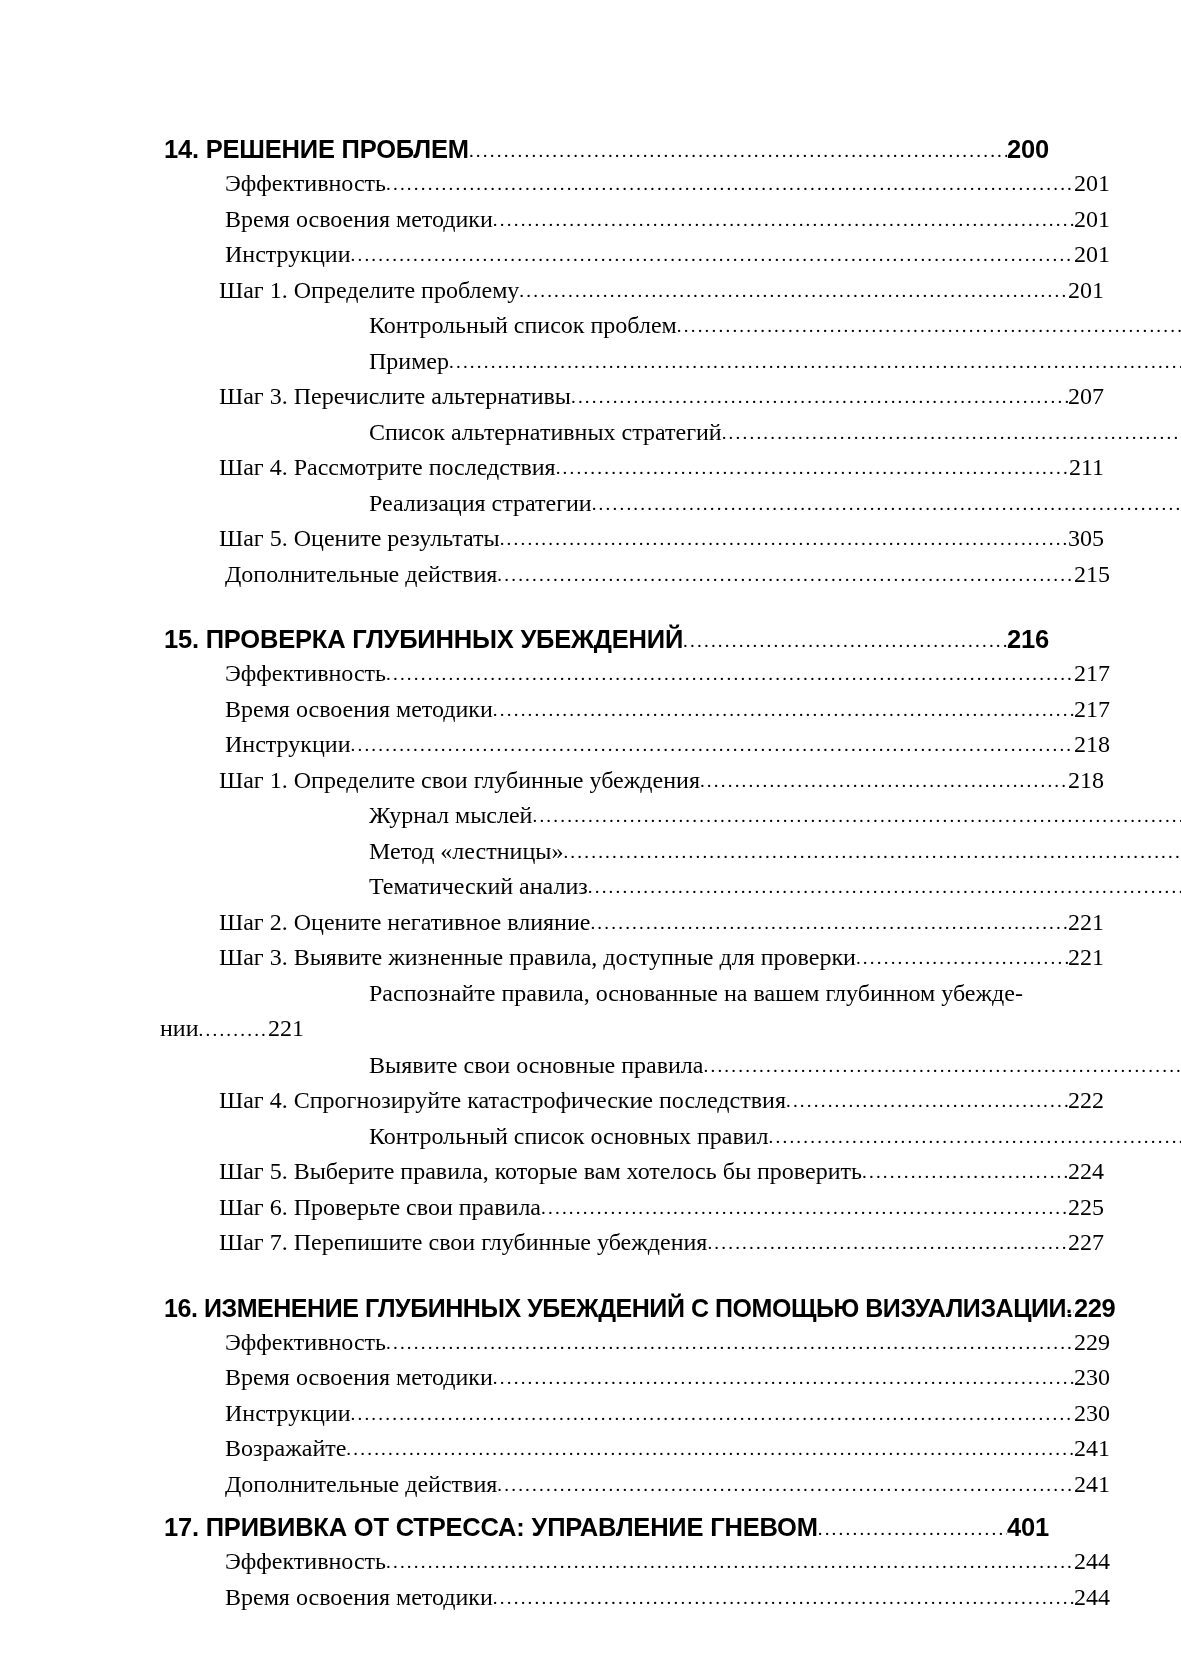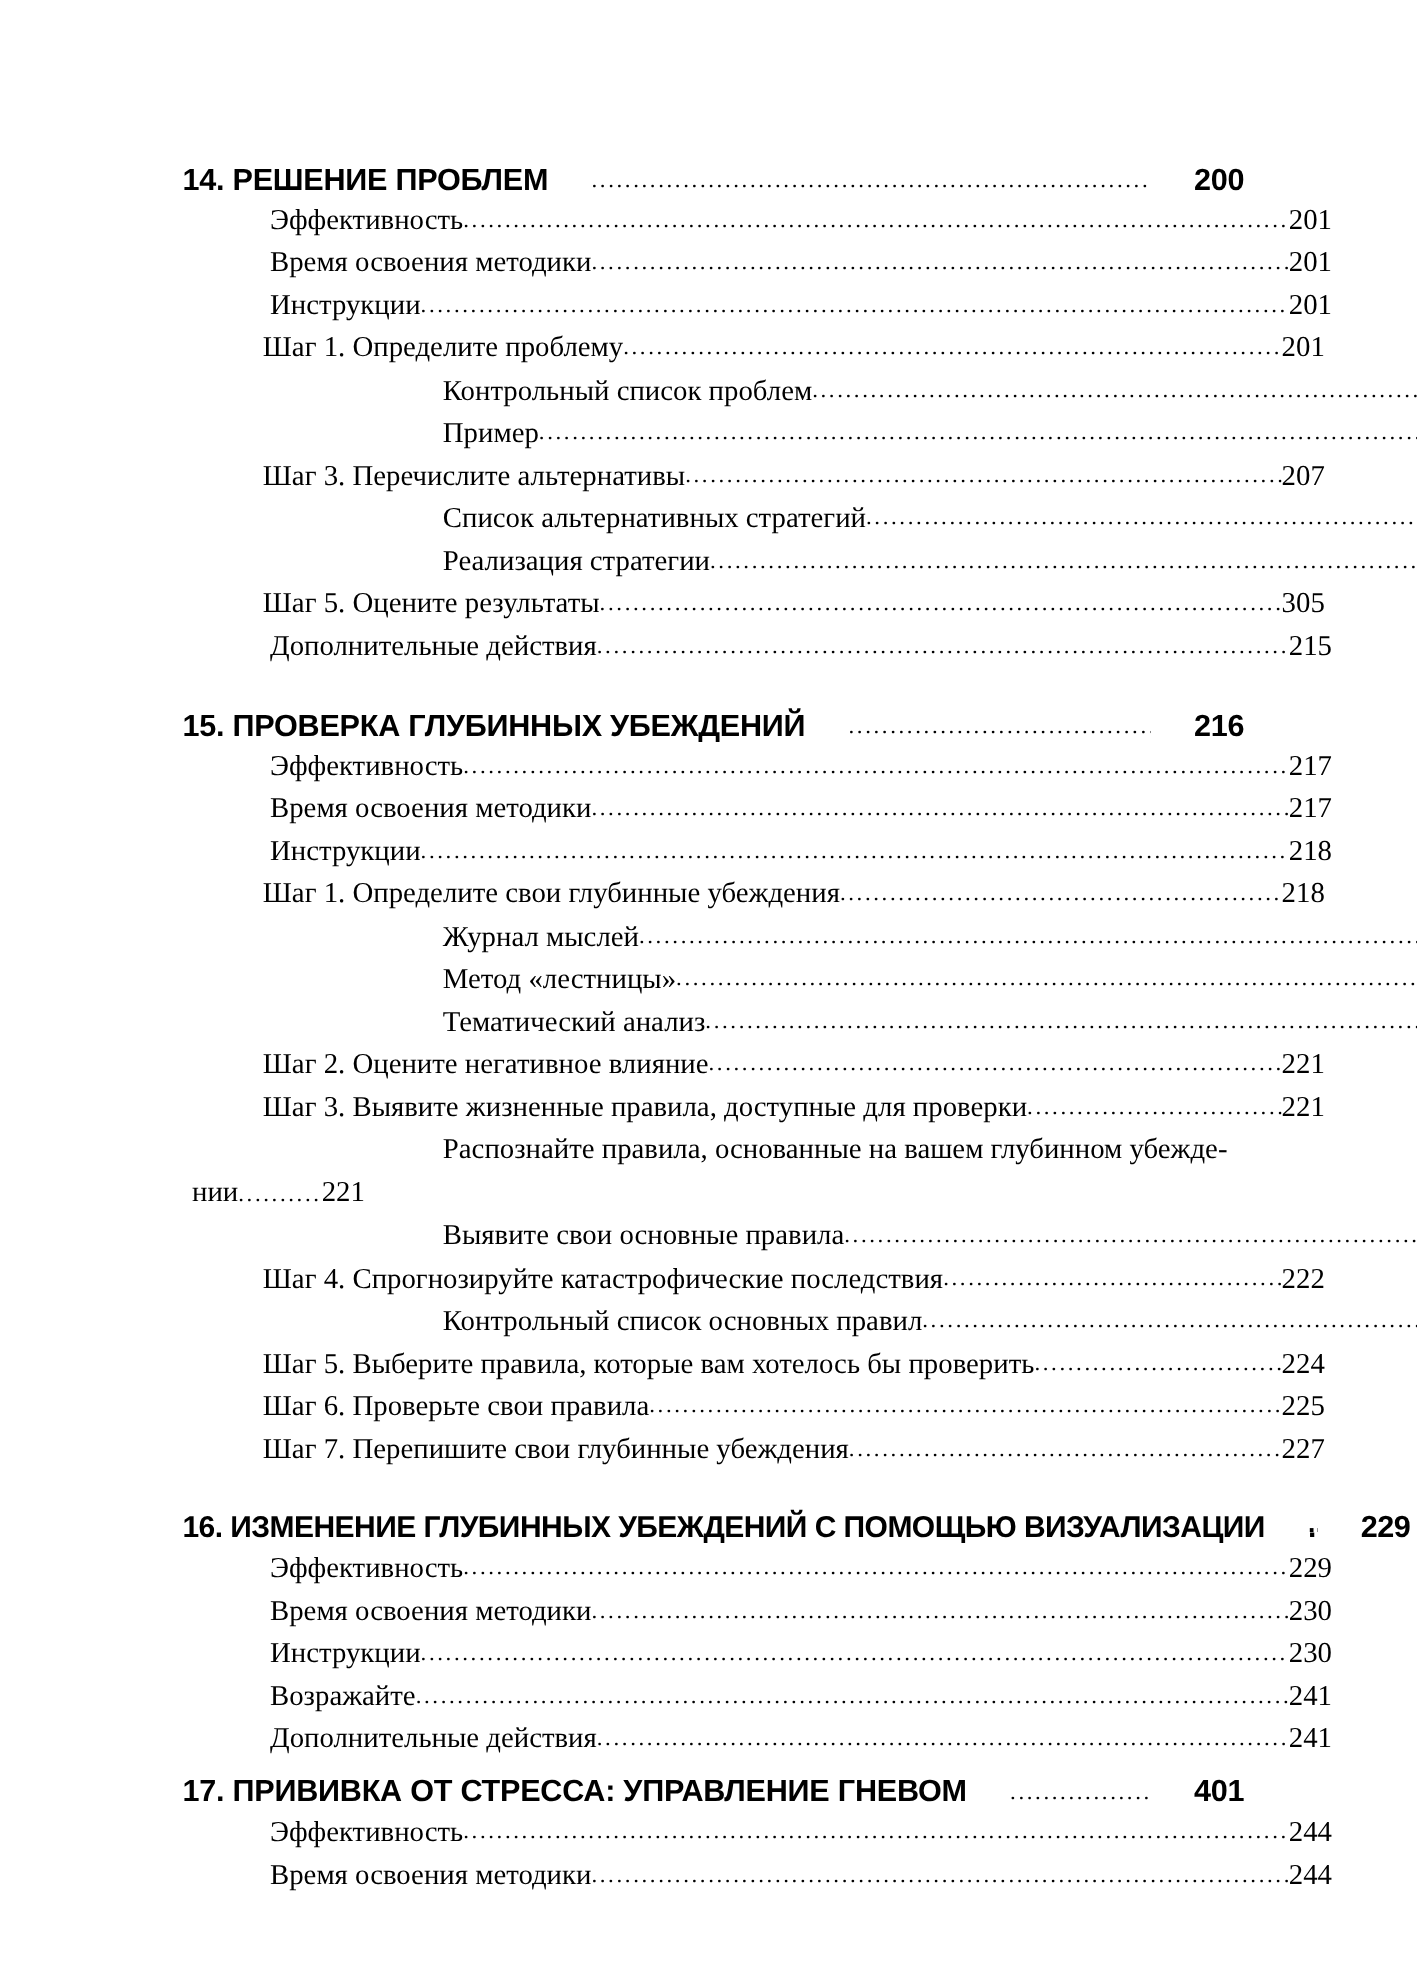--- a/index.html
+++ b/index.html
@@ -58,23 +58,22 @@
     flex: 0 0 auto;
     text-align: right;
   }
 
   
   .chapter {
     font-family: "Liberation Sans", "DejaVu Sans", sans-serif;
     font-weight: bold;
     font-size: 25.5px;
     line-height: 34px;
-    margin-left: 4px;
+    margin-left: 16px;
     letter-spacing: -0.2px;
-    gap: 36px;
   }
   .chapter .leader::before {
     font-family: "Liberation Serif", serif;
     font-weight: normal;
     font-size: 19px;
     letter-spacing: 2.2px;
   }
   .chapter .epage {
     font-family: "Liberation Sans", "DejaVu Sans", sans-serif;
     font-weight: bold;
@@ -165,20 +164,25 @@
       </div>
       <div class="entry lvl2">
         <span class="etitle">Шаг 3. Перечислите альтернативы</span>
         <span class="leader"></span>
         <span class="epage">207</span>
       </div>
       <div class="entry lvl3">
         <span class="etitle">Список альтернативных стратегий</span>
         <span class="leader"></span>
       </div>
+      <div class="entry lvl2">
+        <span class="etitle">Шаг 4. Рассмотрите последствия</span>
+        <span class="leader"></span>
+        <span class="epage">211</span>
+      </div>
       <div class="entry lvl3">
         <span class="etitle">Реализация стратегии</span>
         <span class="leader"></span>
       </div>
       <div class="entry lvl2">
         <span class="etitle">Шаг 5. Оцените результаты</span>
         <span class="leader"></span>
         <span class="epage">305</span>
       </div>
       <div class="entry lvl1">

